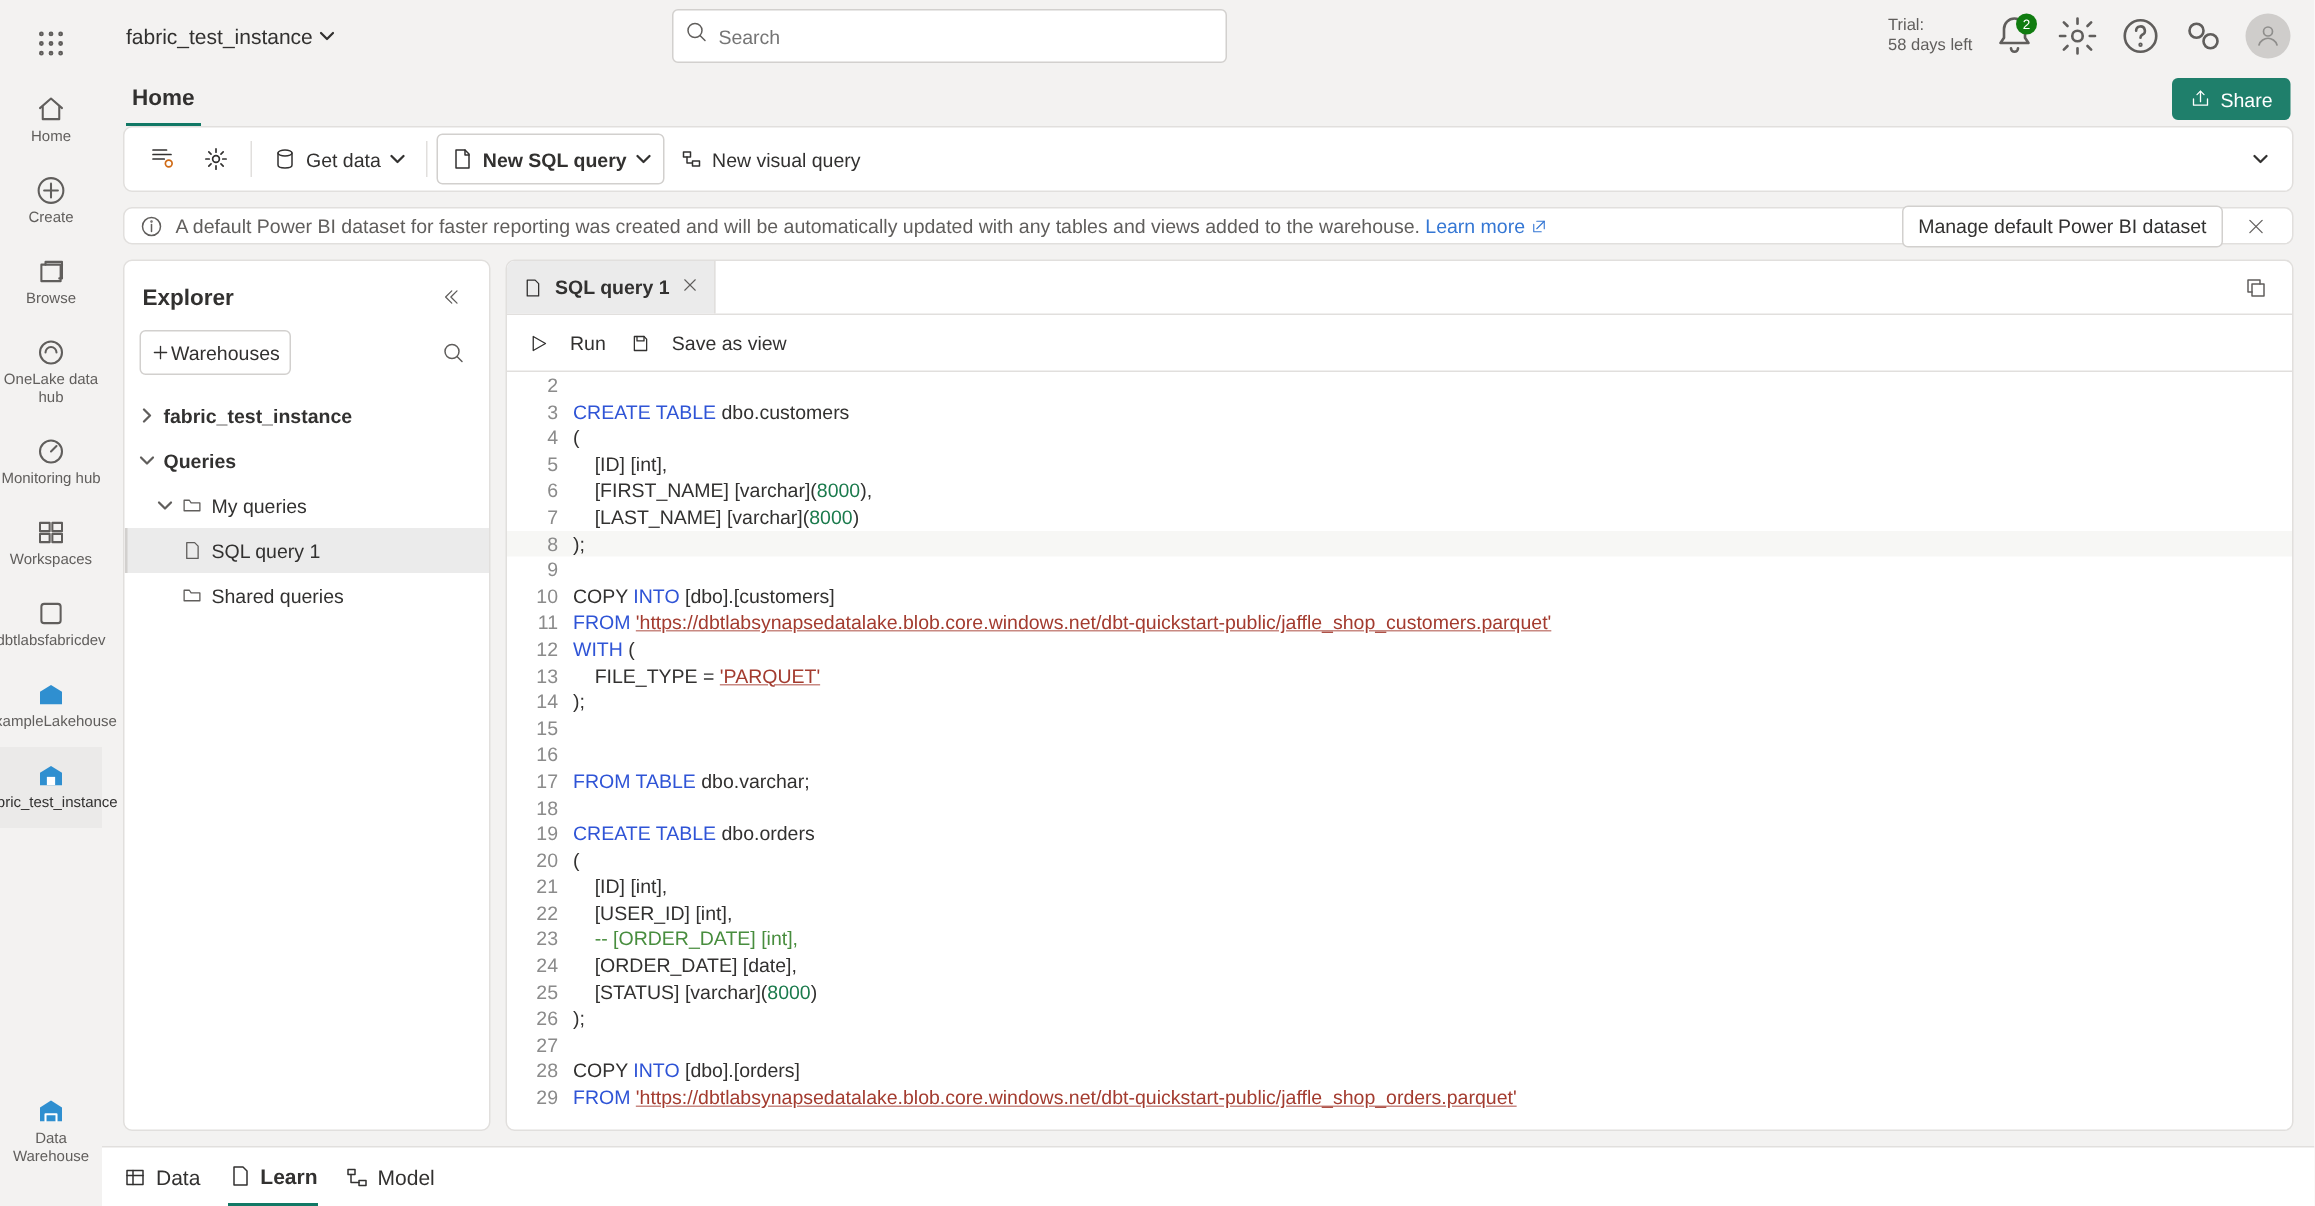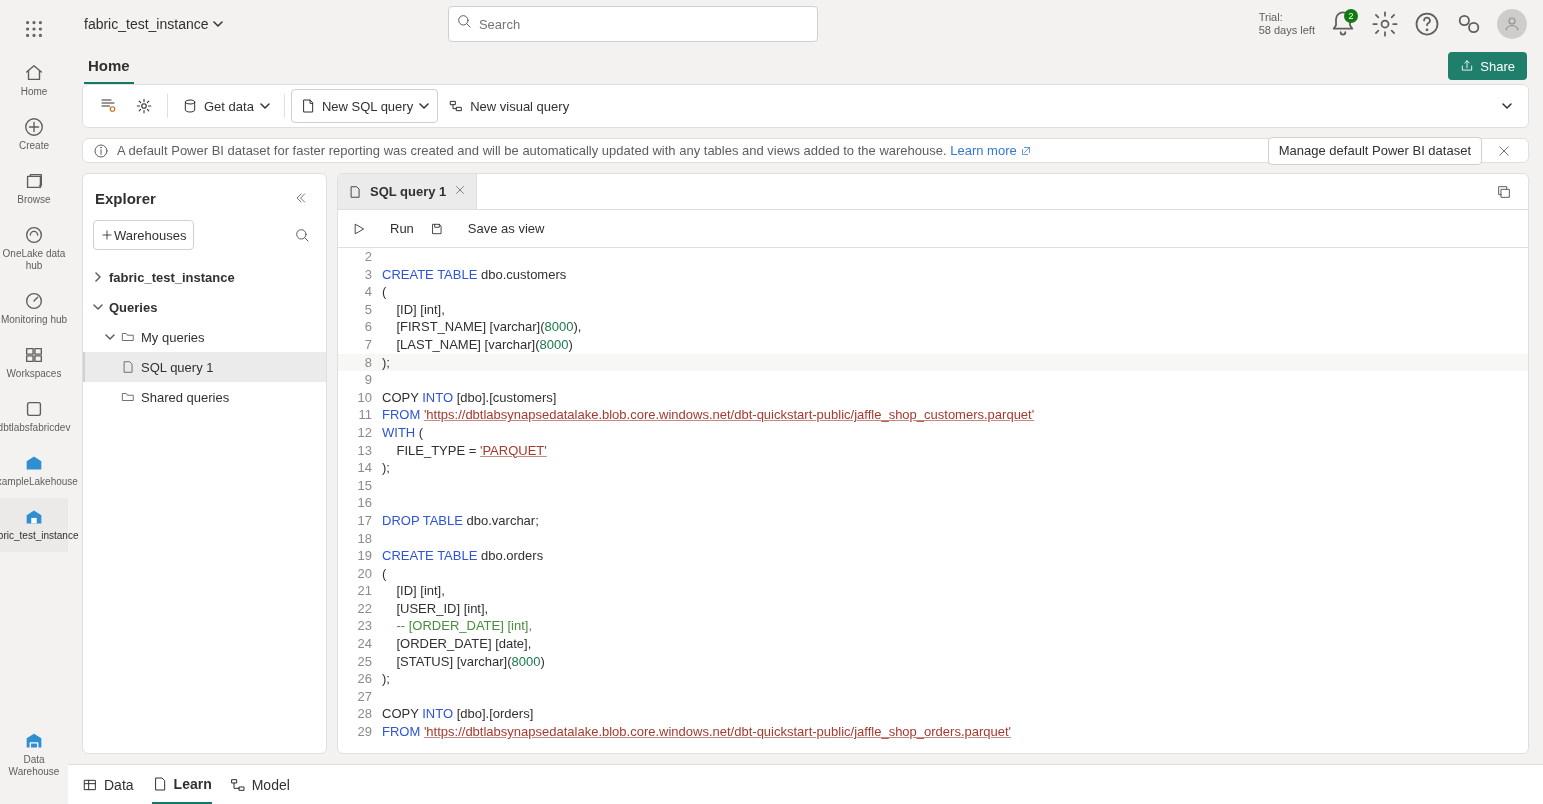--- a/index.html
+++ b/index.html
@@ -43,21 +43,21 @@
   .avatar{width:30px;height:30px;border-radius:50%;background:#cfcdcb;display:flex;align-items:center;justify-content:center;}
   .avatar svg{width:18px;height:18px;color:#8f8e8c;}
   
   .tabrow{display:flex;align-items:center;padding:0 16px;height:36px;}
   .tabrow .tab{padding:0 4px;height:100%;display:flex;align-items:center;font-size:15px;font-weight:600;border-bottom:2px solid var(--accent);}
   .share-btn{margin-left:auto;background:var(--share);color:#fff;border:none;height:28px;padding:0 12px;border-radius:4px;display:flex;align-items:center;gap:6px;font-size:13px;}
   
   .toolbar{height:44px;background:#fff;border:1px solid var(--border);border-radius:6px;margin:0 14px;display:flex;align-items:center;padding:0 8px;gap:2px;}
   .tb-btn{height:32px;display:flex;align-items:center;gap:6px;padding:0 8px;border-radius:4px;color:var(--text);font-size:13px;}
   .tb-div{width:1px;height:24px;background:var(--border);margin:0 4px;}
-  .tb-btn.boxed{border:1px solid var(--border2);height:30px;border-radius:4px;padding:16px 8px;}
+  .tb-btn.boxed{border:1px solid var(--border2);height:30px;border-radius:4px;padding:16px 8px;font-weight:bold;}
   .toolbar .grow{flex:1;}
   
   .infobar{height:25px;background:#fff;border:1px solid var(--border);border-radius:6px;margin:10px 14px 0;display:flex;align-items:center;padding:0 10px;gap:8px;font-size:13px;color:var(--muted);}
   .infobar a{color:#3577d4;text-decoration:none;}
   .infobar .spacer{flex:1;}
   .infobar .mgmt-btn{border:1px solid var(--border2);background:#fff;height:28px;padding:0 10px;border-radius:4px;color:var(--text);font-size:13px;}
   
   .work{flex:1;display:flex;margin:10px 14px 0;gap:10px;min-height:0;}
   
   .explorer{width:245px;min-width:245px;background:#fff;border:1px solid var(--border);border-radius:6px;display:flex;flex-direction:column;overflow:hidden;}
@@ -74,21 +74,21 @@
   .node .ficon{width:14px;height:14px;color:var(--muted);}
   .node.sel{background:#ebebeb;border-left:2px solid var(--border2);}
   .node b{font-weight:600;}
   
   .editor{flex:1;background:#fff;border:1px solid var(--border);border-radius:6px;display:flex;flex-direction:column;min-width:0;overflow:hidden;}
   .tabs{display:flex;align-items:stretch;height:36px;border-bottom:1px solid var(--border);}
   .q-tab{display:flex;align-items:center;gap:8px;padding:0 10px;background:#ebebeb;border-right:1px solid var(--border);font-size:13px;}
   .q-tab .x{color:var(--muted);}
   .tabs .ra{margin-left:auto;display:flex;align-items:center;padding-right:10px;color:var(--muted);}
   .run-row{display:flex;align-items:center;gap:16px;height:38px;padding:0 14px;border-bottom:1px solid var(--border);}
-  .run-row .btn{display:flex;align-items:center;gap:24px;font-size:13px;color:var(--text);}
+  .run-row .btn{display:flex;align-items:center;gap:14px;font-size:13px;color:var(--text);}
   .code{flex:1;overflow:auto;font-family:Consolas,Menlo,monospace;font-size:13px;line-height:17.6px;}
   .row{display:flex;}
   .gutter{width:44px;text-align:right;padding-right:10px;color:#8b8b8b;user-select:none;flex:0 0 auto;}
   .ln{white-space:pre;flex:1;min-width:0;}
   .row.hl .ln, .row.hl .gutter{background:#f7f7f5;}
   .kw{color:var(--kw);}
   .num{color:var(--num);}
   .str{color:var(--str);text-decoration:underline;text-decoration-color:rgba(163,59,47,0.6);}
   .cm{color:var(--comment);}
   
@@ -493,21 +493,21 @@
           <div class="row">
             <div class="gutter">15</div>
             <div class="ln">&nbsp;</div>
           </div>
           <div class="row">
             <div class="gutter">16</div>
             <div class="ln">&nbsp;</div>
           </div>
           <div class="row">
             <div class="gutter">17</div>
-            <div class="ln"><span class="kw">DROP TABLE</span><span> dbo.varchar;</span></div>
+            <div class="ln"><span class="kw">FROM TABLE</span><span> dbo.varchar;</span></div>
           </div>
           <div class="row">
             <div class="gutter">18</div>
             <div class="ln">&nbsp;</div>
           </div>
           <div class="row">
             <div class="gutter">19</div>
             <div class="ln"><span class="kw">CREATE TABLE</span><span> dbo.orders</span></div>
           </div>
           <div class="row">

